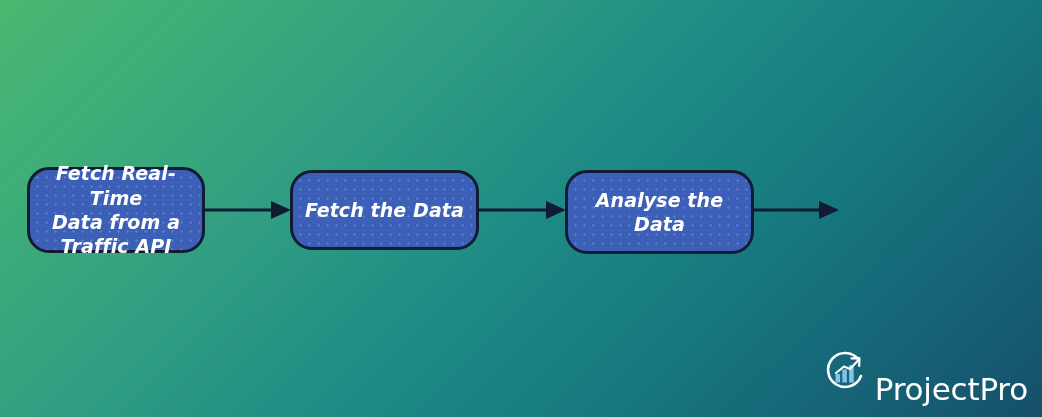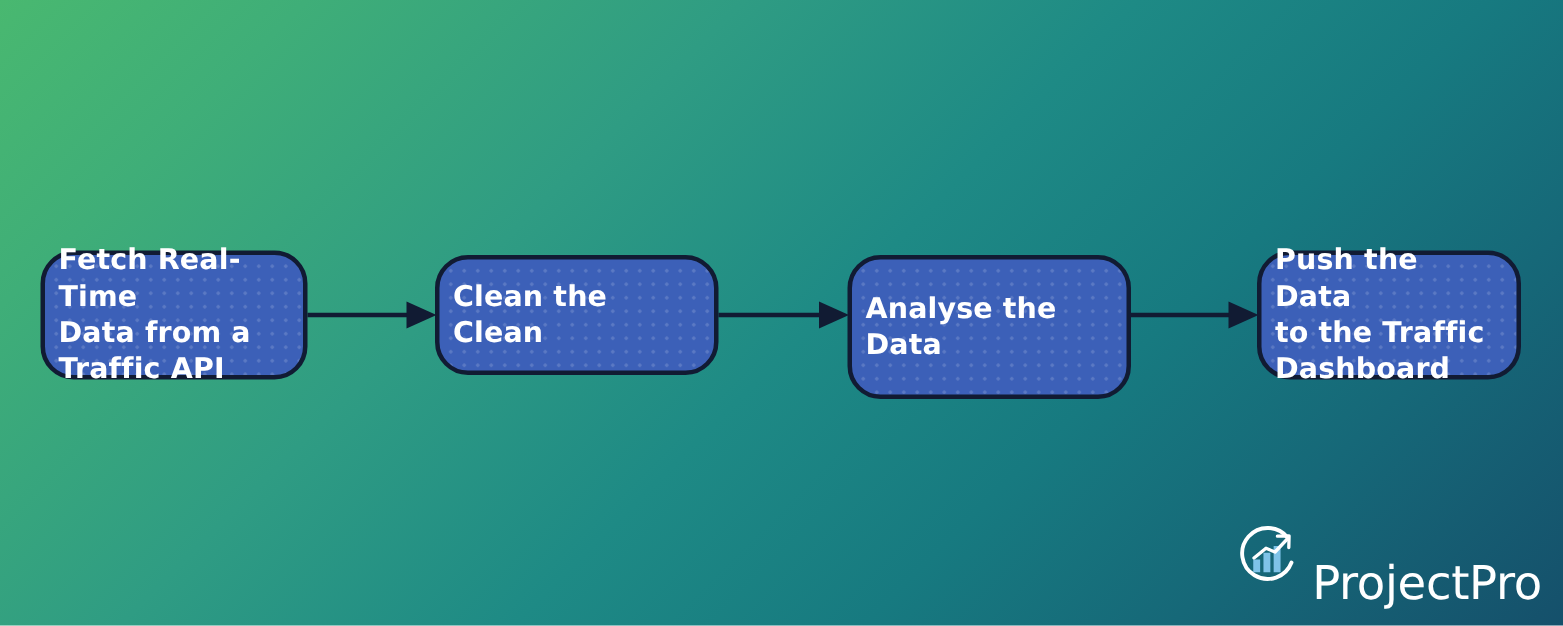--- a/index.html
+++ b/index.html
@@ -41,28 +41,30 @@
     align-items: center;
     justify-content: center;
     z-index: 3;
   }
   .node-label {
     color: #ffffff;
     font-family: "DejaVu Sans", "Liberation Sans", sans-serif;
     font-weight: bold;
     font-size: 19px;
     line-height: 1.28;
+    text-align: center;
     letter-spacing: 0.1px;
     padding: 0 9px;
     white-space: pre-line;
+    font-style: italic;
   }
 
   #node-0 { left: 27px;  top: 167px; width: 178px; height: 86px; }
   #node-1 { left: 290px; top: 170px; width: 189px; height: 80px; }
-  #node-2 { left: 565px; top: 170px; width: 189px; height: 96px; }
+  #node-2 { left: 565px; top: 170px; width: 189px; height: 84px; }
   #node-3 { left: 838px; top: 167px; width: 176px; height: 86px; }
 
   
   .connector {
     position: absolute;
     height: 22px;
     z-index: 2;
     top: 199px;
   }
   .connector svg { display: block; overflow: visible; }
@@ -116,29 +118,24 @@
       <polygon points="65,2 85,11 65,20" fill="#111b33"></polygon>
     </svg>
   </div>
 
   <div class="node" id="node-0">
     <span class="node-label">Fetch Real-Time
 Data from a
 Traffic API</span>
   </div>
   <div class="node" id="node-1">
-    <span class="node-label">Clean the Clean</span>
+    <span class="node-label">Fetch the Data</span>
   </div>
   <div class="node" id="node-2">
     <span class="node-label">Analyse the Data</span>
-  </div>
-  <div class="node" id="node-3">
-    <span class="node-label">Push the Data
-to the Traffic
-Dashboard</span>
   </div>
 
   <div id="logo">
     <span id="logo-mark">
       <svg width="42" height="42" viewBox="0 0 42 42" aria-hidden="true">
         <path d="M34.5 9.5 A17 17 0 1 0 37 26" fill="none" stroke="#ffffff" stroke-width="2.6" stroke-linecap="round"></path>
         <rect x="11.5" y="24" width="4.6" height="8.5" fill="#7fc3e8"></rect>
         <rect x="18.3" y="19.5" width="4.6" height="13" fill="#7fc3e8"></rect>
         <rect x="25.1" y="15" width="4.6" height="17.5" fill="#7fc3e8"></rect>
         <path d="M12 23 L20 16.5 L26 19 L34.5 10" fill="none" stroke="#ffffff" stroke-width="2.2" stroke-linecap="round" stroke-linejoin="round"></path>

